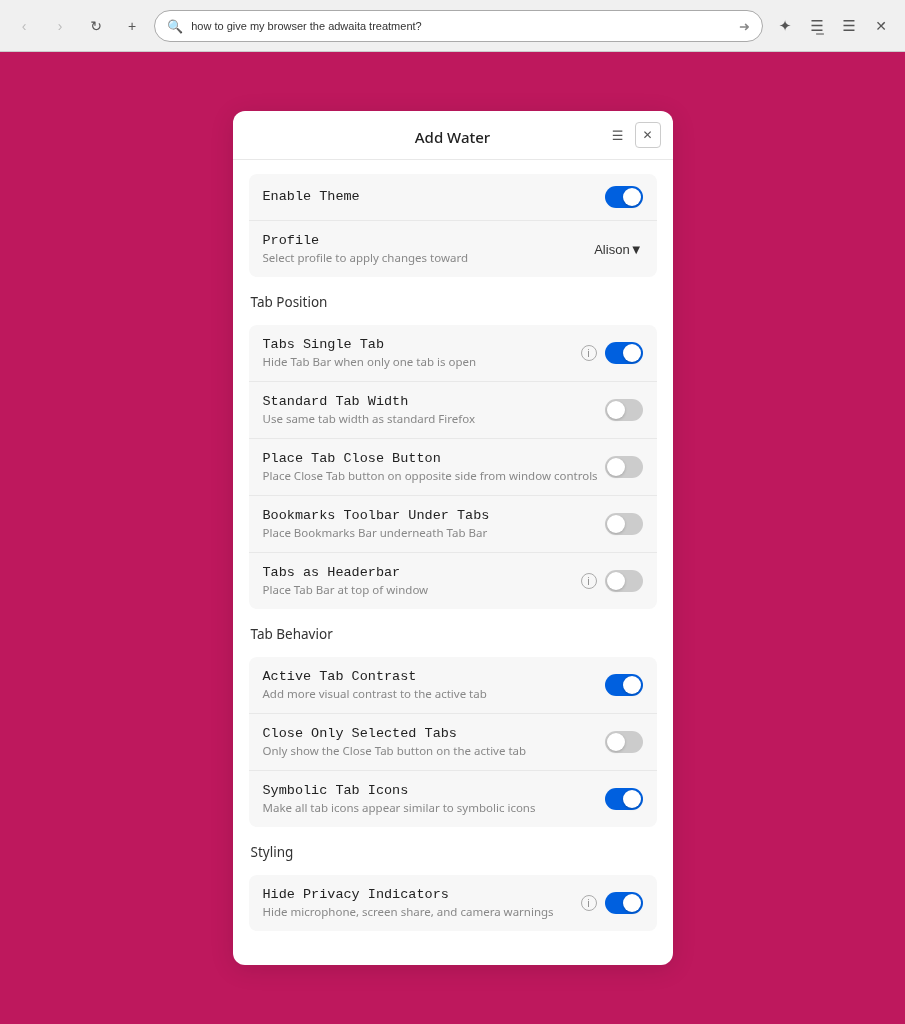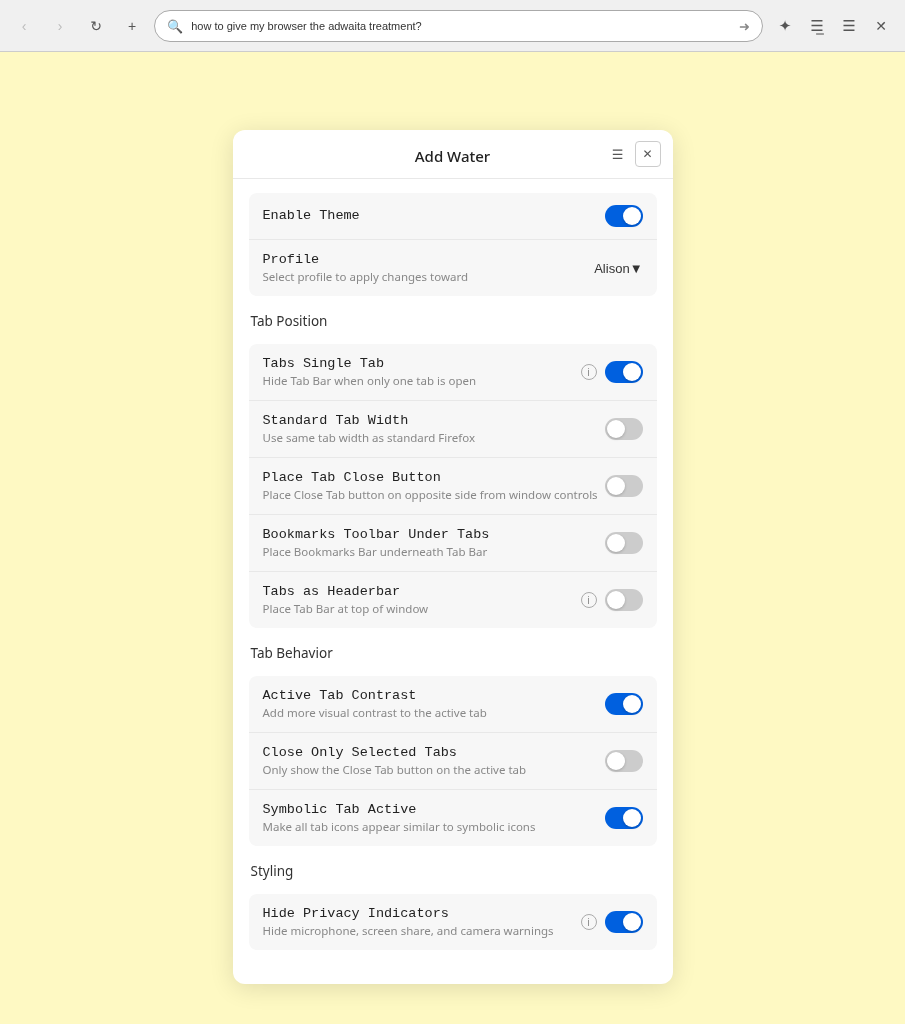--- a/index.html
+++ b/index.html
@@ -102,23 +102,23 @@
       align-items: center;
       justify-content: center;
       color: #555;
       font-size: 14px;
       border-radius: 4px;
     }
 
     
     .browser-content {
       flex: 1;
-      background: #fef9c3;
-      display: flex;
-      align-items: flex-end;
+      background: #be185d;
+      display: flex;
+      align-items: center;
       justify-content: center;
       padding: 40px 20px;
       overflow-y: auto;
     }
 
     
     .panel {
       background: white;
       border-radius: 12px;
       width: 440px;
@@ -440,21 +440,21 @@
           </div>
           <div class="setting-controls">
             <div class="toggle off">
               <div class="toggle-thumb"></div>
             </div>
           </div>
         </div>
 
         <div class="setting-row">
           <div class="setting-info">
-            <div class="setting-label">Symbolic Tab Active</div>
+            <div class="setting-label">Symbolic Tab Icons</div>
             <div class="setting-desc">Make all tab icons appear similar to symbolic icons</div>
           </div>
           <div class="setting-controls">
             <div class="toggle on">
               <div class="toggle-thumb"></div>
             </div>
           </div>
         </div>
       </div>
 

